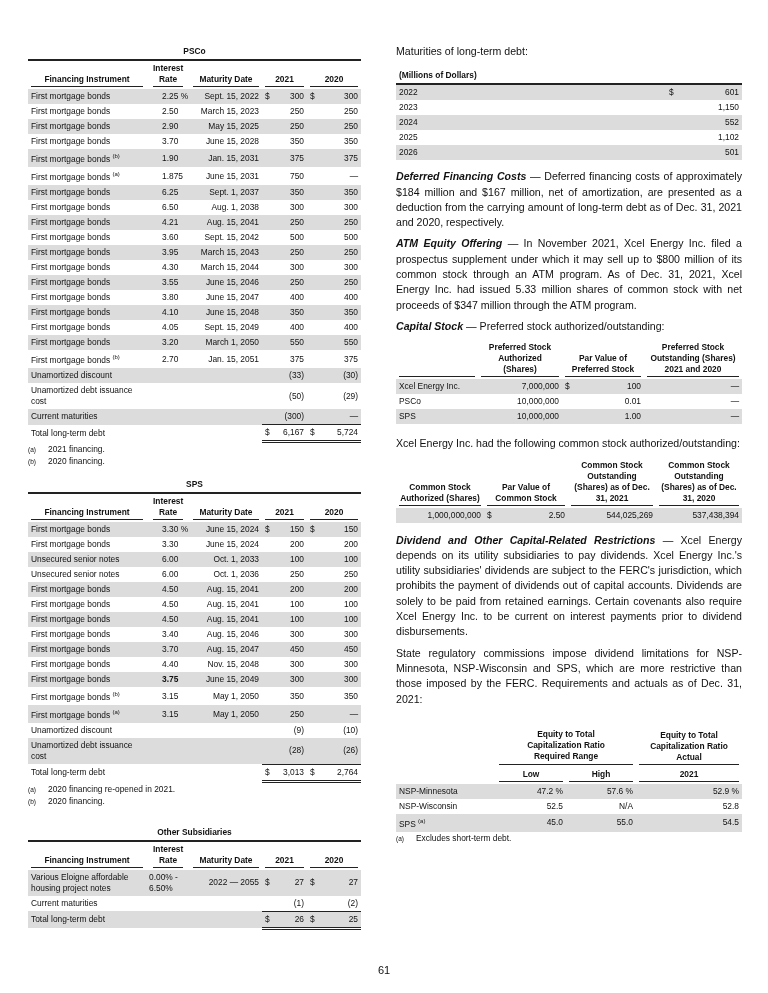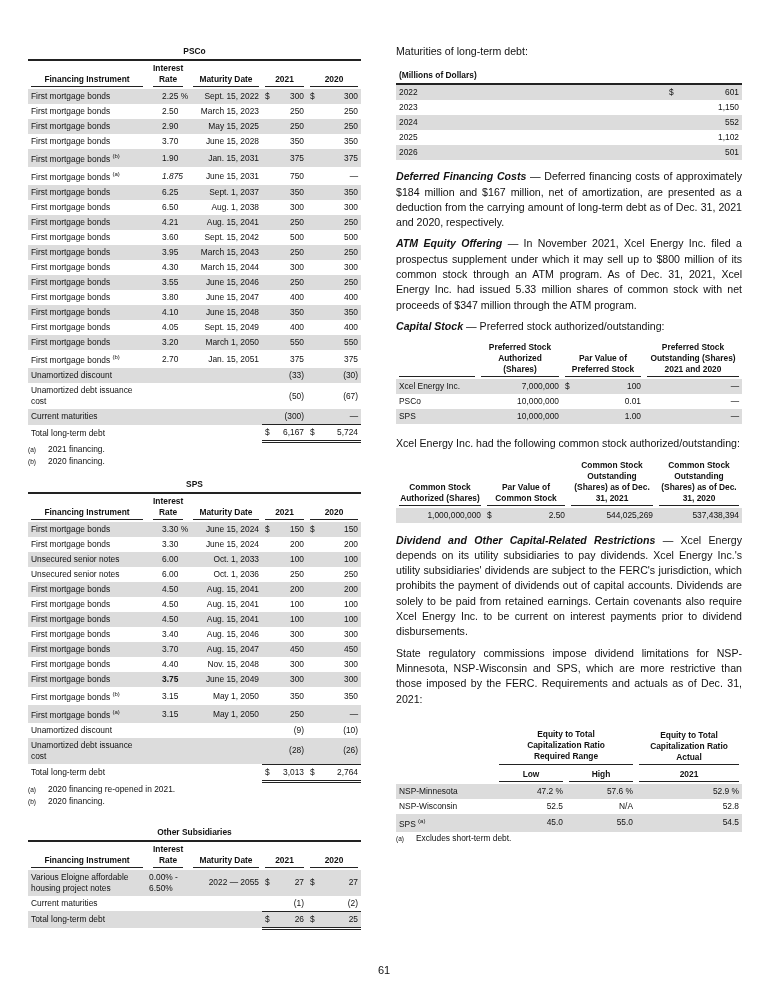--- a/index.html
+++ b/index.html
@@ -104,21 +104,21 @@
             <td style="white-space: normal;"><span>First mortgage bonds</span> <sup>(b)</sup></td>
             <td style="padding-left: 16px;">1.90</td>
             <td class="r">Jan. 15, 2031</td>
             <td class="dol"></td>
             <td class="r">375</td>
             <td class="dol"></td>
             <td class="r">375</td>
           </tr>
           <tr>
             <td style="white-space: normal;"><span>First mortgage bonds</span> <sup>(a)</sup></td>
-            <td style="padding-left: 16px; font-style: italic;">1.875</td>
+            <td style="padding-left: 16px;">1.875</td>
             <td class="r">June 15, 2031</td>
             <td class="dol"></td>
             <td class="r">750</td>
             <td class="dol"></td>
             <td class="r">—</td>
           </tr>
           <tr class="sh">
             <td style="white-space: normal;"><span>First mortgage bonds</span></td>
             <td style="padding-left: 16px;">6.25</td>
             <td class="r">Sept. 1, 2037</td>
@@ -235,21 +235,21 @@
             <td class="dol"></td>
             <td class="r">(30)</td>
           </tr>
           <tr>
             <td style="white-space: normal;"><span>Unamortized debt issuance cost</span></td>
             <td style="padding-left: 16px;"></td>
             <td class="r"></td>
             <td class="dol"></td>
             <td class="r">(50)</td>
             <td class="dol"></td>
-            <td class="r">(67)</td>
+            <td class="r">(29)</td>
           </tr>
           <tr class="sh ul">
             <td style="white-space: normal;"><span>Current maturities</span></td>
             <td style="padding-left: 16px;"></td>
             <td class="r"></td>
             <td class="dol u"></td>
             <td class="r u">(300)</td>
             <td class="dol u"></td>
             <td class="r u">—</td>
           </tr>

